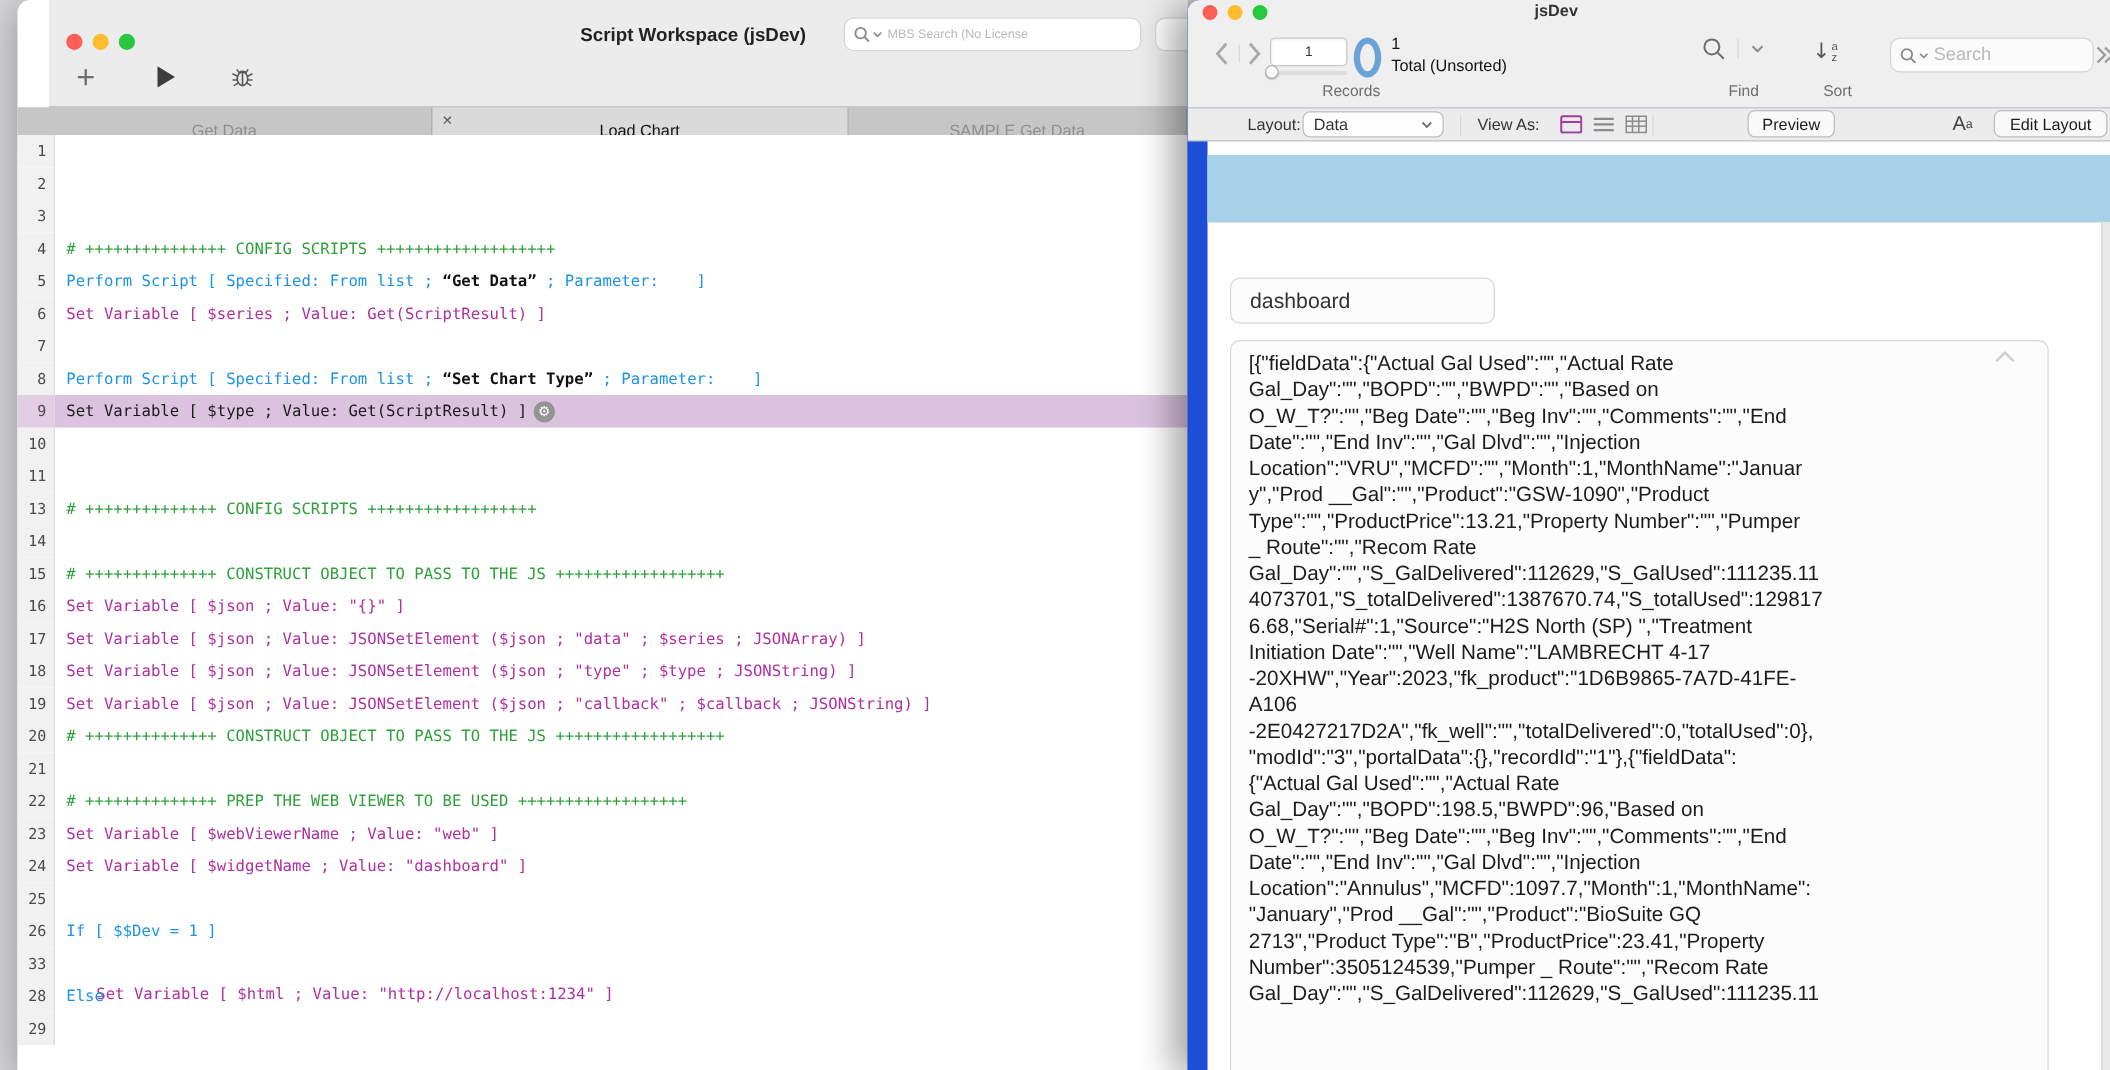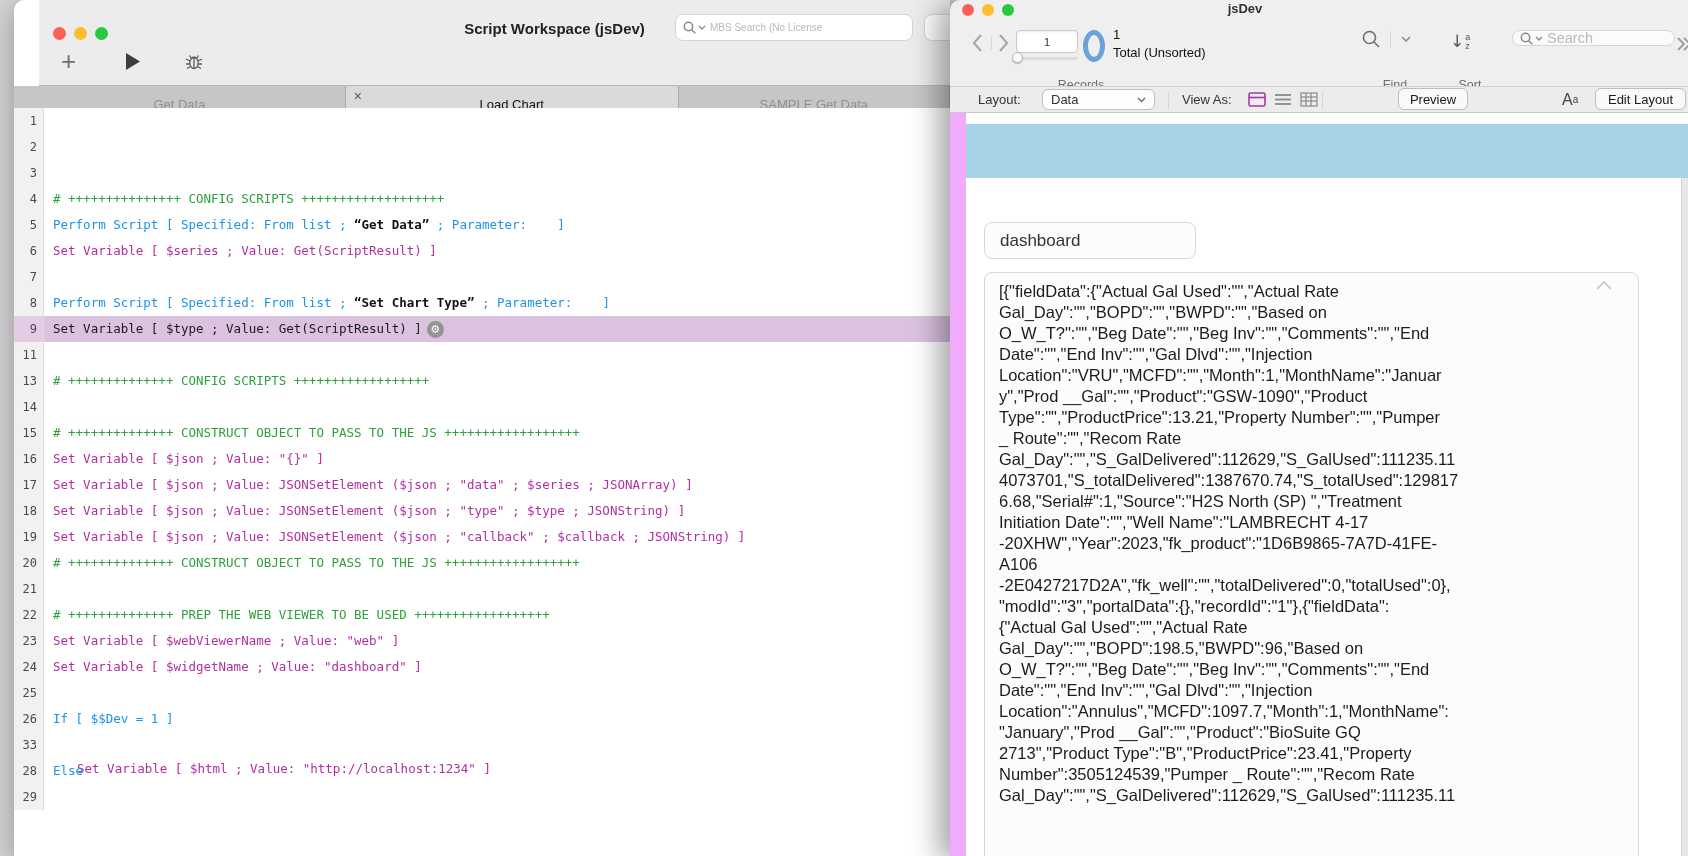--- a/index.html
+++ b/index.html
@@ -51,44 +51,44 @@
   .code-row.hl { background:#dbc3e0; }
   .code-row.hl .ln { background:#e3cde5; }
   .c-cm { color:#2fa13c; } .c-bl { color:#1c93e8; } .c-mg { color:#b12fa0; }
   .c-bk { color:#1a1a1a; } .c-nm { color:#111; font-weight:700; }
   .ind1 { padding-left:33px !important;margin-top:48px; }
   .gear { display:inline-flex; width:17px; height:17px; border-radius:50%; background:#949494;
     color:#fff; font-size:11px; align-items:center; justify-content:center; margin-left:5px; vertical-align:middle;
     font-family:"DejaVu Sans", sans-serif; }
 
   
-  .rw { left:950px; top:0; width:738px; height:856px; background:#f0abfc;
+  .rw { left:950px; top:0; width:738px; height:856px; background:#1d4ed8;
     border-radius:10px 0 0 0; box-shadow:-12px 4px 28px rgba(0,0,0,.35); }
   .rw-chrome { position:relative; height:86px; background:#f0efef; }
   .rw .lights { left:12px; top:4px; }
   .rw .light { width:12px; height:12px; }
   .rw-title { position:absolute; left:0; top:1px; width:590px; text-align:center;
     font-size:13px; font-weight:bold; color:#333; }
   .nav-chevron { position:absolute; top:34px; color:#a8a8a8; }
   .vdiv { position:absolute; width:1px; background:#d8d8d8; }
   .rec-box { position:absolute; left:66px; top:30px; width:62px; height:23px; background:#fff;
     border:1px solid #c9c9c9; border-radius:4px; font-size:11px; color:#333;
     display:flex; align-items:center; justify-content:center; box-shadow:inset 0 1px 2px rgba(0,0,0,.08); }
   .rec-slider-track { position:absolute; left:66px; top:57px; width:62px; height:3px; background:#dcdcdc; border-radius:2px; }
   .rec-slider-knob { position:absolute; left:62px; top:52px; width:11px; height:11px; border-radius:50%;
     background:#fdfdfd; border:1px solid #b5b5b5; box-shadow:0 1px 1px rgba(0,0,0,.2); }
   .rec-ring { position:absolute; left:133px; top:30px; width:22px; height:32px; border:5px solid #6aa3d8; border-radius:50%; }
   .rec-count { position:absolute; left:163px; top:27px; font-size:13px; color:#111; }
   .rec-status { position:absolute; left:163px; top:45px; font-size:13px; color:#111; }
-  .tb-label { position:absolute; top:66px; font-size:12.5px; color:#6e6e6e; text-align:center;margin-top:12px; }
+  .tb-label { position:absolute; top:66px; font-size:12.5px; color:#6e6e6e; text-align:center; }
   .find-group { position:absolute; left:412px; top:30px; display:flex; align-items:center; gap:10px; }
   .sort-group { position:absolute; left:500px; top:31px; display:flex; align-items:flex-start; gap:1px; color:#555; }
   .sort-arrow { font-size:17px; line-height:20px; font-family:"DejaVu Sans",sans-serif; }
   .sort-az { display:flex; flex-direction:column; font-size:9px; line-height:9px; margin-top:2px; }
-  .rw-search { position:absolute; left:562px; top:30px; width:163px; height:16px; background:#fbfbfb;
+  .rw-search { position:absolute; left:562px; top:30px; width:163px; height:28px; background:#fbfbfb;
     border:1px solid #d6d6d6; border-radius:8px; display:flex; align-items:center; padding:0 7px; }
   .rw-search input { border:0; outline:0; flex:1; min-width:0; font-size:14.5px; background:transparent;
     font-family:"Liberation Sans",sans-serif; color:#444; }
   .rw-search input::placeholder { color:#b9b9b9; }
   .more-chevrons { position:absolute; left:726px; top:36px; color:#9a9a9a; }
 
   .rw-layoutbar { position:absolute; left:0; top:86px; width:100%; height:27px; background:#ececec;
     border-top:1px solid #d1d1d1; border-bottom:1px solid #c9c9c9; font-size:13px; color:#333; }
   .lb-item { position:absolute; top:0; height:25px; display:flex; align-items:center; }
   .lb-dropdown { left:92px; width:113px; height:21px; top:2px; background:#fdfdfd; border:1px solid #bfbfbf;
@@ -197,20 +197,24 @@
         </div>
         <div class="code-row">
           <span class="ln">8</span>
           <span class="code"><span class="c-bl">Perform Script [ Specified: From list ; </span><span class="c-nm">“Set Chart Type”</span><span class="c-bl"> ; Parameter:    ]</span></span>
         </div>
         <div class="code-row hl">
           <span class="ln">9</span>
           <span class="code"><span class="c-bk">Set Variable [ $type ; Value: Get(ScriptResult) ]</span><span class="gear">⚙</span></span>
         </div>
         <div class="code-row">
+          <span class="ln">10</span>
+          <span class="code"></span>
+        </div>
+        <div class="code-row">
           <span class="ln">11</span>
         </div>
         <div class="code-row">
           <span class="ln">13</span>
           <span class="code"><span class="c-cm"># ++++++++++++++ CONFIG SCRIPTS ++++++++++++++++++</span></span>
         </div>
         <div class="code-row">
           <span class="ln">14</span>
           <span class="code"></span>
         </div>
@@ -342,21 +346,21 @@
 
       <span class="more-chevrons">
         <svg width="16" height="16" viewBox="0 0 16 16" fill="none" stroke="#9a9a9a" stroke-width="1.8">
             <polyline points="2,2 8,8 2,14"></polyline>
             <polyline points="8,2 14,8 8,14"></polyline>
           </svg>
       </span>
     </header>
 
     <div class="rw-layoutbar">
-      <span class="lb-item" style="left:28px">Layout:</span>
+      <span class="lb-item" style="left:48px">Layout:</span>
       <span class="lb-item lb-dropdown">
         <span>Data</span>
         <svg width="9" height="6" viewBox="0 0 9 6" fill="none" stroke="#6f6f6f" stroke-width="1.5">
             <polyline points="1,1 4.5,4.5 8,1"></polyline>
           </svg>
       </span>
       <span class="vdiv" style="left:218px; top:5px; height:17px;"></span>
       <span class="lb-item" style="left:232px">View As:</span>
       <span class="lb-item viewas-icons" style="left:298px">
         <svg width="18" height="15" viewBox="0 0 18 15" fill="none" stroke="#a03ca2" stroke-width="1.6">

